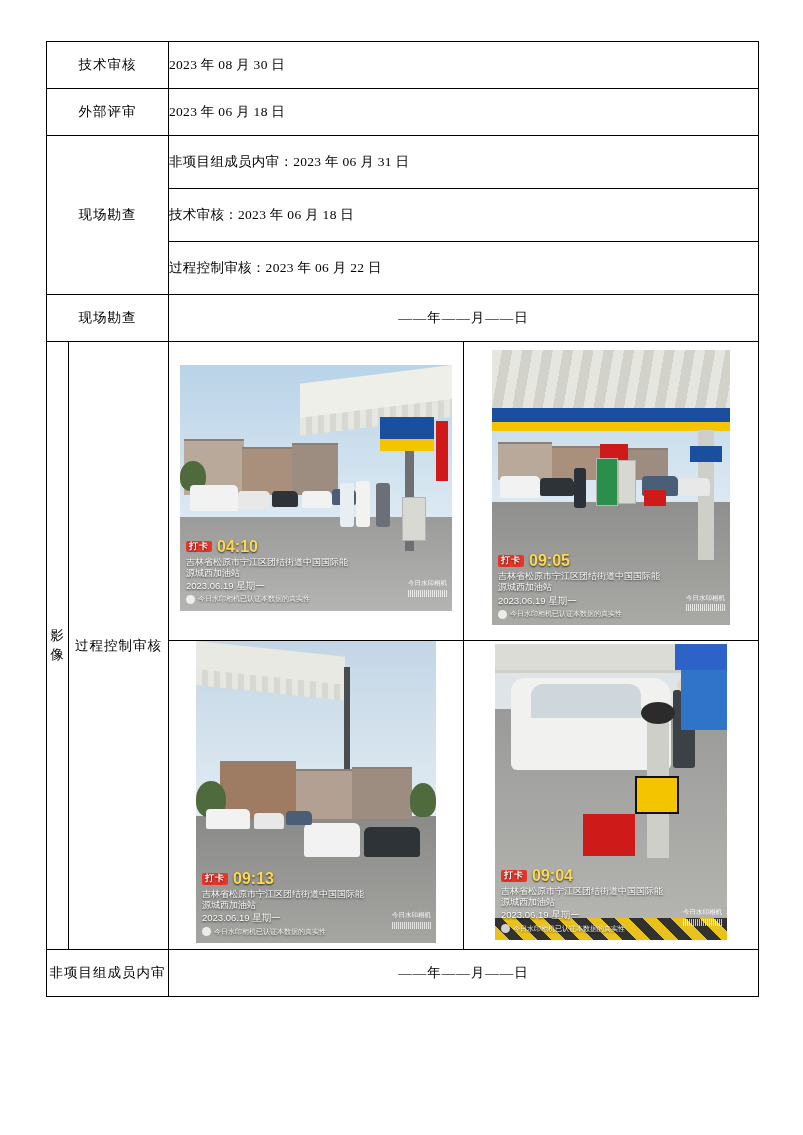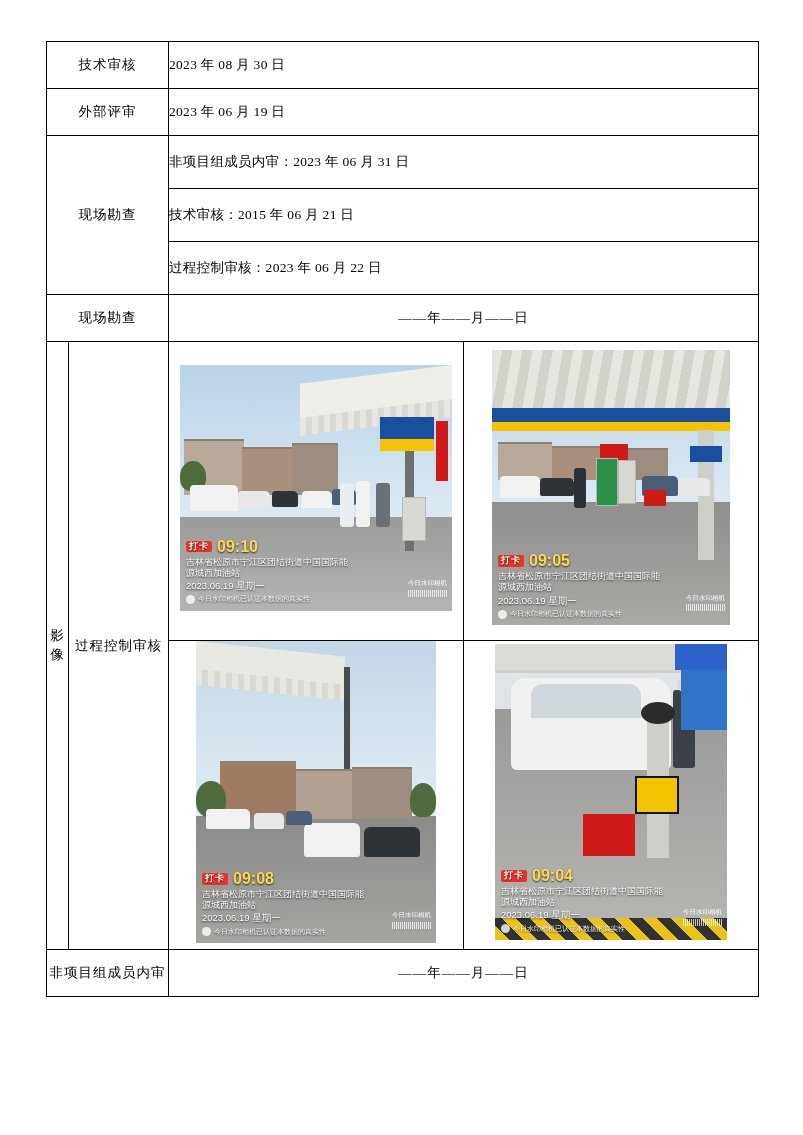--- a/index.html
+++ b/index.html
@@ -240,29 +240,29 @@
     </colgroup>
     <tbody>
 
       <tr>
         <td class="c-label" colspan="2" style="height:46px">技术审核</td>
         <td class="c-value" colspan="2">2023 年 08 月 30 日</td>
       </tr>
 
       <tr>
         <td class="c-label" colspan="2" style="height:46px">外部评审</td>
-        <td class="c-value" colspan="2">2023 年 06 月 19 日</td>
+        <td class="c-value" colspan="2">2023 年 06 月 18 日</td>
       </tr>
 
       <tr>
         <td class="c-label" colspan="2" rowspan="3">现场勘查</td>
         <td class="c-value" colspan="2" style="height:52px">非项目组成员内审：2023 年 06 月 31 日</td>
       </tr>
       <tr>
-        <td class="c-value" colspan="2" style="height:52px">技术审核：2015 年 06 月 21 日</td>
+        <td class="c-value" colspan="2" style="height:52px">技术审核：2023 年 06 月 18 日</td>
       </tr>
       <tr>
         <td class="c-value" colspan="2" style="height:52px">过程控制审核：2023 年 06 月 22 日</td>
       </tr>
 
       <tr>
         <td class="c-label" colspan="2" style="height:46px">现场勘查</td>
         <td class="center-dash" colspan="2">——年——月——日</td>
       </tr>
 
@@ -297,21 +297,21 @@
             <div class="car blue" style="left:152px;top:124px;width:24px;height:16px;"></div>
             
             <div class="person" style="left:160px;top:118px;width:14px;height:44px;background:#e9eef2;"></div>
             <div class="person" style="left:176px;top:116px;width:14px;height:46px;background:#f2f2f0;"></div>
             <div class="person" style="left:196px;top:118px;width:14px;height:44px;background:#6b6f77;"></div>
             <div class="pump" style="right:26px;top:132px;width:22px;height:42px;"></div>
 
             <div class="wm">
               <div class="wm-top">
                 <span class="wm-badge">打卡</span>
-                <span class="wm-time">09:10</span>
+                <span class="wm-time">04:10</span>
               </div>
               <div class="wm-addr">吉林省松原市宁江区团结街道中国国际能源城西加油站</div>
               <div class="wm-date">2023.06.19 星期一</div>
               <div class="wm-foot">
                 <span class="wm-dot"></span>
                 <span>今日水印相机已认证本数据的真实性</span>
               </div>
             </div>
             <div class="wm-right">
               <span>今日水印相机</span>
@@ -388,21 +388,21 @@
             
             <div class="car white" style="left:10px;top:168px;width:44px;height:20px;"></div>
             <div class="car" style="left:58px;top:172px;width:30px;height:16px;"></div>
             <div class="car white" style="left:108px;top:182px;width:56px;height:34px;border-radius:6px 6px 3px 3px;"></div>
             <div class="car dark" style="left:168px;top:186px;width:56px;height:30px;border-radius:6px 6px 3px 3px;"></div>
             <div class="car blue" style="left:90px;top:170px;width:26px;height:14px;"></div>
 
             <div class="wm">
               <div class="wm-top">
                 <span class="wm-badge">打卡</span>
-                <span class="wm-time">09:08</span>
+                <span class="wm-time">09:13</span>
               </div>
               <div class="wm-addr">吉林省松原市宁江区团结街道中国国际能源城西加油站</div>
               <div class="wm-date">2023.06.19 星期一</div>
               <div class="wm-foot">
                 <span class="wm-dot"></span>
                 <span>今日水印相机已认证本数据的真实性</span>
               </div>
             </div>
             <div class="wm-right">
               <span>今日水印相机</span>

